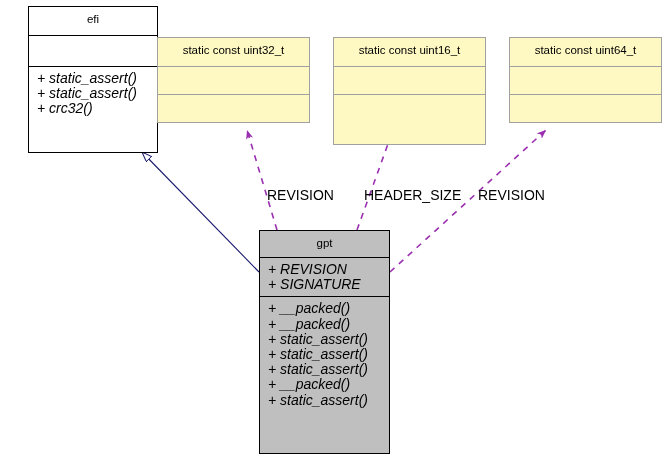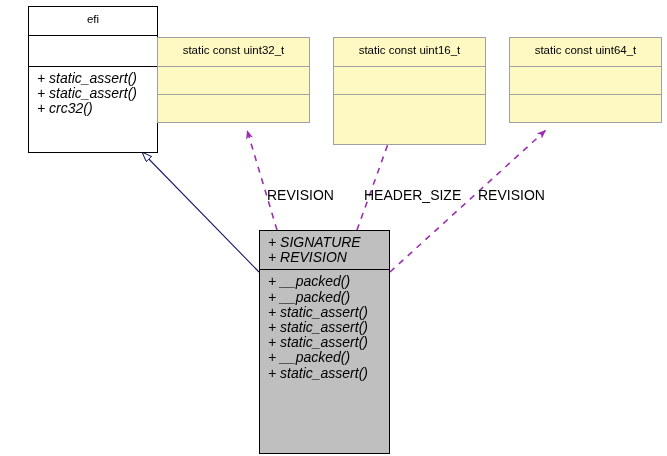--- a/index.html
+++ b/index.html
@@ -126,23 +126,24 @@
     <div class="sect emptysect"></div>
   </div>
 
   <div class="umlbox util" style="left:509px; top:37px; width:153px; height:86px;">
     <div class="sect divided title" style="height:29px;">static const uint64_t</div>
     <div class="sect divided emptysect" style="height:28px;"></div>
     <div class="sect emptysect"></div>
   </div>
 
   <div class="umlbox main" style="left:259px; top:230px; width:131px; height:224px;">
+    <div class="sect divided title" style="height:27px;">gpt</div>
     <div class="sect divided memberlist">
+      <div class="member">+ REVISION</div>
       <div class="member">+ SIGNATURE</div>
-      <div class="member">+ REVISION</div>
     </div>
     <div class="sect memberlist">
       <div class="member">+ __packed()</div>
       <div class="member">+ __packed()</div>
       <div class="member">+ static_assert()</div>
       <div class="member">+ static_assert()</div>
       <div class="member">+ static_assert()</div>
       <div class="member">+ __packed()</div>
       <div class="member">+ static_assert()</div>
     </div>

